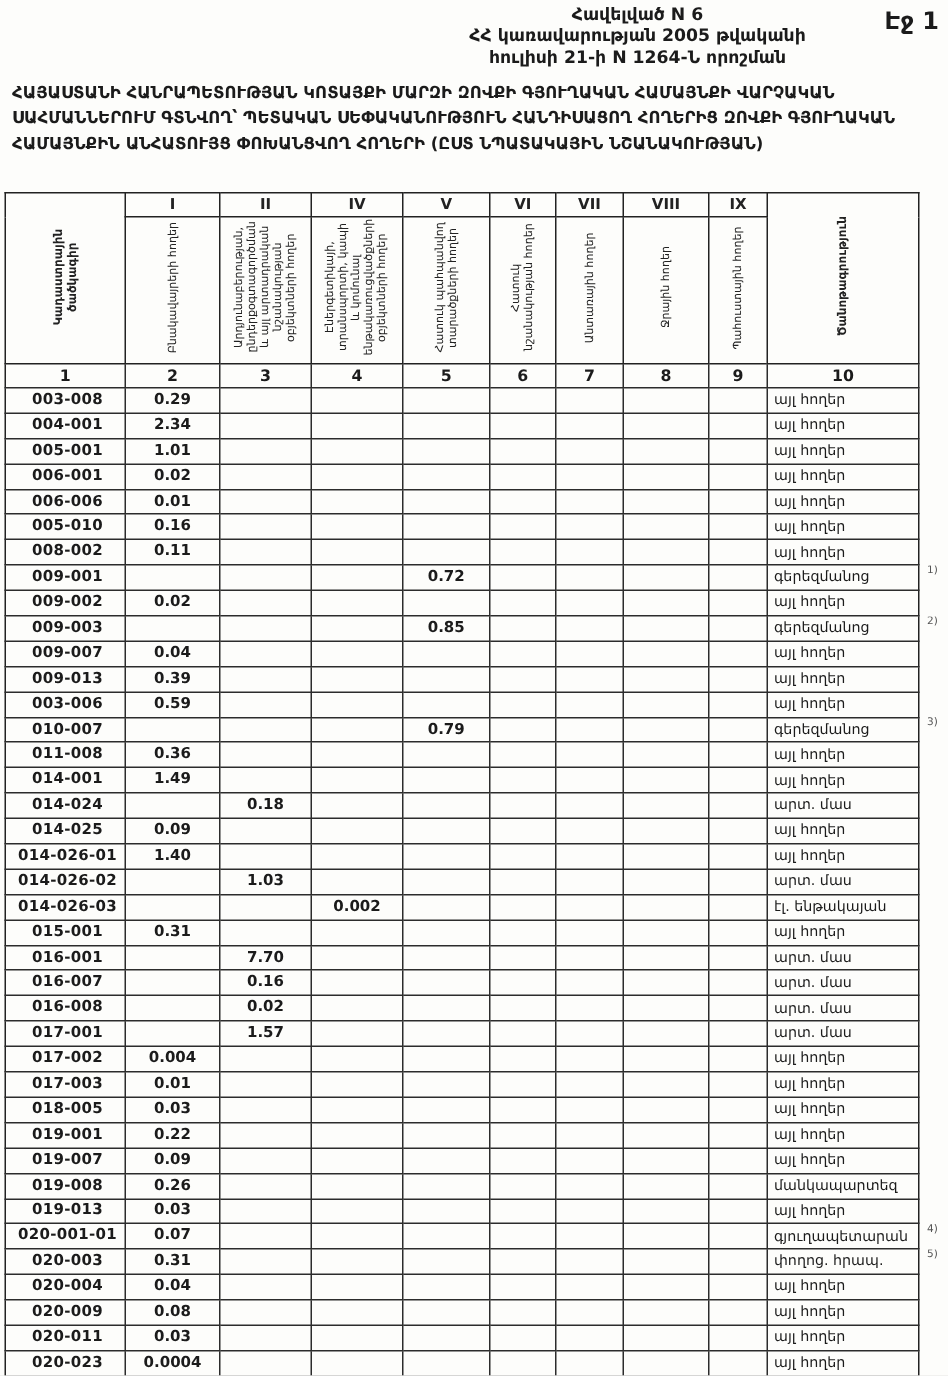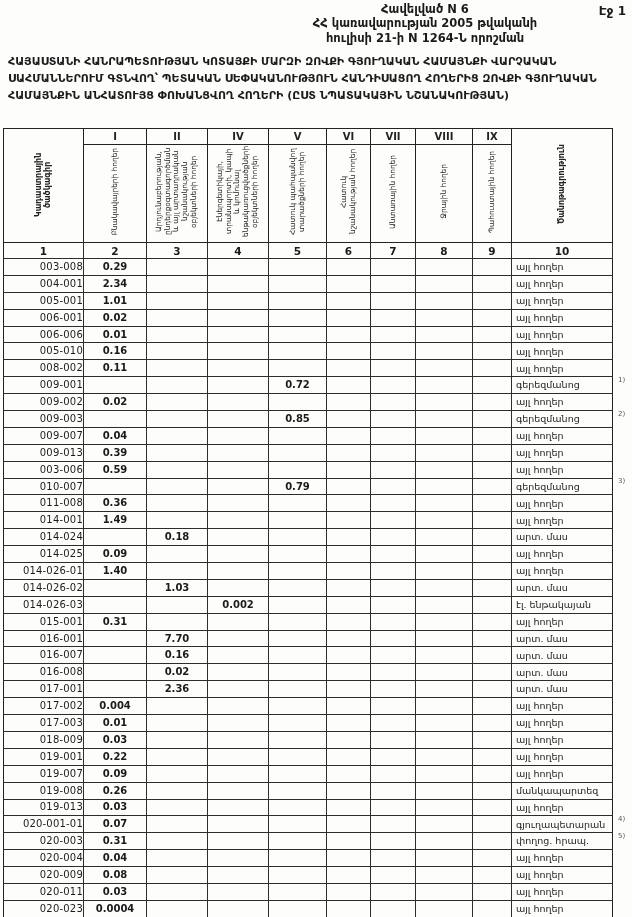--- a/index.html
+++ b/index.html
@@ -1,21 +1,21 @@
 <!DOCTYPE html>
 <html><head>
 <meta charset="utf-8">
 <style>
   html,body{margin:0;padding:0;background:#e8e8e6;}
   .page{
     position:relative;width:632px;height:917px;background:#fdfdfb;
     font-family:"DejaVu Sans",sans-serif;color:#1b1b1b;overflow:hidden;
     -webkit-font-smoothing:antialiased;
   }
-  .page-label{position:absolute;top:4px;right:6px;font-size:12px;font-weight:bold;text-align:center;}
+  .page-label{position:absolute;top:4px;right:6px;font-size:16px;font-weight:bold;text-align:center;}
   .annex{position:absolute;top:2px;left:215px;width:420px;text-align:center;
     font-size:11.5px;font-weight:bold;line-height:1.25;}
   .list-label{position:absolute;top:37px;left:0;width:632px;text-align:center;
     font-size:13px;font-weight:bold;letter-spacing:2px;}
   .doc-title{position:absolute;top:53px;left:8px;width:616px;
     font-size:11px;font-weight:bold;line-height:1.55;}
   .tbl-wrap{position:absolute;top:128px;left:3px;}
   table{border-collapse:collapse;table-layout:fixed;}
   col.c1{width:80px} col.c2{width:63px} col.c3{width:61px} col.c4{width:61px}
   col.c5{width:58px} col.c6{width:44px} col.c7{width:45px} col.c8{width:57px}
@@ -23,21 +23,21 @@
   th,td{border:1px solid #2c2c2c;padding:0;vertical-align:middle;text-align:center;
     font-weight:normal;overflow:hidden;}
   .note-col, .note-cell{border:none !important;background:transparent;}
   thead tr.roman th{height:15px;font-size:10px;font-weight:bold;color:#222;}
   thead tr.cats th{height:97px;}
   thead tr.nums td{height:15px;font-size:10.5px;font-weight:bold;}
   .vtext{display:inline-block;writing-mode:vertical-rl;transform:rotate(180deg);
     font-size:7.4px;line-height:1.18;max-height:93px;white-space:normal;color:#222;}
   .vtext.big{font-size:8px;}
   tbody td{height:15.9px;font-size:10px;line-height:1;}
-  tbody td.code{text-align:right;padding-left:3px;font-weight:normal;letter-spacing:.2px;}
+  tbody td.code{text-align:center;padding-left:3px;font-weight:bold;letter-spacing:.2px;}
   tbody td.val{font-weight:bold;}
   tbody td.remark{text-align:left;padding-left:4px;font-size:9.5px;border-right:1.5px solid #222;}
   tbody td.note-cell{font-size:7px;color:#555;text-align:left;padding-left:5px;vertical-align:top;}
   tbody tr:nth-child(7n) td:not(.note-cell){border-bottom-width:1.6px;}
   thead th{border-color:#222;}
   tbody tr:first-child td:not(.note-cell){border-top:1.5px solid #222;}
   tbody tr:last-child td:not(.note-cell){border-bottom:1.6px solid #222;}
   td.code, thead .first{border-left:1.6px solid #222;}
 </style>
 </head>
@@ -442,21 +442,21 @@
             <td class="val"></td>
             <td class="val"></td>
             <td class="val"></td>
             <td class="val"></td>
             <td class="remark">արտ. մաս</td>
             <td class="note-cell"></td>
           </tr>
           <tr>
             <td class="code">017-001</td>
             <td class="val"></td>
-            <td class="val">2.36</td>
+            <td class="val">1.57</td>
             <td class="val"></td>
             <td class="val"></td>
             <td class="val"></td>
             <td class="val"></td>
             <td class="val"></td>
             <td class="val"></td>
             <td class="remark">արտ. մաս</td>
             <td class="note-cell"></td>
           </tr>
           <tr>
@@ -479,21 +479,21 @@
             <td class="val"></td>
             <td class="val"></td>
             <td class="val"></td>
             <td class="val"></td>
             <td class="val"></td>
             <td class="val"></td>
             <td class="remark">այլ հողեր</td>
             <td class="note-cell"></td>
           </tr>
           <tr>
-            <td class="code">018-009</td>
+            <td class="code">018-005</td>
             <td class="val">0.03</td>
             <td class="val"></td>
             <td class="val"></td>
             <td class="val"></td>
             <td class="val"></td>
             <td class="val"></td>
             <td class="val"></td>
             <td class="val"></td>
             <td class="remark">այլ հողեր</td>
             <td class="note-cell"></td>

